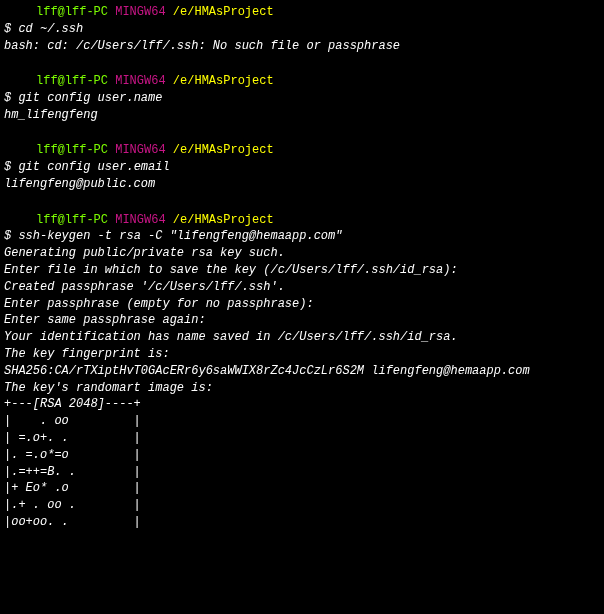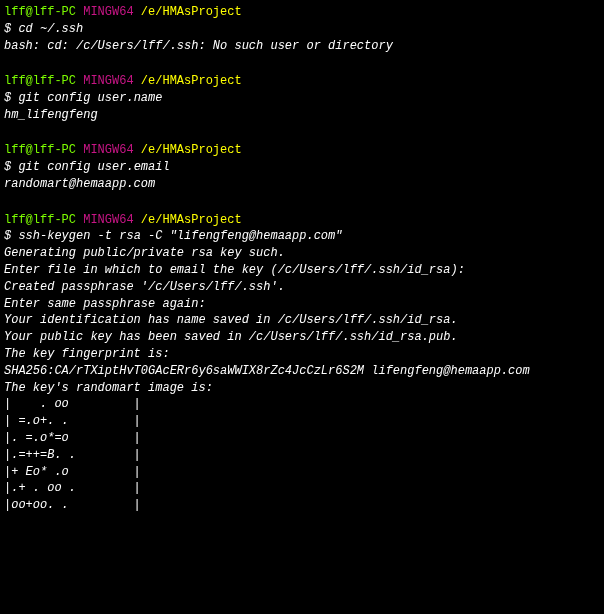--- a/index.html
+++ b/index.html
@@ -20,64 +20,66 @@
     }
     .line {
       white-space: pre;
       font-style: italic;
     }
     .user { color: #7CFC00; }
     .host { color: #C71585; }
     .path { color: #FFFF00; }
     .prompt-line {
       white-space: pre;
+      margin-left: 32px;
     }
     .block { margin-bottom: 2px; }
   </style>
 </head>
 <body>
 
 <div>
 
 <div class="block">
 <div class="prompt-line"><span class="user">lff@lff-PC</span> <span class="host">MINGW64</span> <span class="path">/e/HMAsProject</span></div>
 <div class="line"><span>$</span> <span>cd ~/.ssh</span></div>
-<div class="line">bash: cd: /c/Users/lff/.ssh: No such user or directory</div>
+<div class="line">bash: cd: /c/Users/lff/.ssh: No such file or passphrase</div>
 </div>
 
 <div class="line"> </div>
 
 <div class="block">
 <div class="prompt-line"><span class="user">lff@lff-PC</span> <span class="host">MINGW64</span> <span class="path">/e/HMAsProject</span></div>
 <div class="line"><span>$</span> <span>git config user.name</span></div>
 <div class="line">hm_lifengfeng</div>
 </div>
 
 <div class="line"> </div>
 
 <div class="block">
 <div class="prompt-line"><span class="user">lff@lff-PC</span> <span class="host">MINGW64</span> <span class="path">/e/HMAsProject</span></div>
 <div class="line"><span>$</span> <span>git config user.email</span></div>
-<div class="line">randomart@hemaapp.com</div>
+<div class="line">lifengfeng@public.com</div>
 </div>
 
 <div class="line"> </div>
 
 <div class="block">
 <div class="prompt-line"><span class="user">lff@lff-PC</span> <span class="host">MINGW64</span> <span class="path">/e/HMAsProject</span></div>
 <div class="line"><span>$</span> <span>ssh-keygen -t rsa -C "lifengfeng@hemaapp.com"</span></div>
 <div class="line">Generating public/private rsa key such.</div>
-<div class="line">Enter file in which to email the key (/c/Users/lff/.ssh/id_rsa):</div>
+<div class="line">Enter file in which to save the key (/c/Users/lff/.ssh/id_rsa):</div>
 <div class="line">Created passphrase '/c/Users/lff/.ssh'.</div>
+<div class="line">Enter passphrase (empty for no passphrase):</div>
 <div class="line">Enter same passphrase again:</div>
 <div class="line">Your identification has name saved in /c/Users/lff/.ssh/id_rsa.</div>
-<div class="line">Your public key has been saved in /c/Users/lff/.ssh/id_rsa.pub.</div>
 <div class="line">The key fingerprint is:</div>
 <div class="line">SHA256:CA/rTXiptHvT0GAcERr6y6saWWIX8rZc4JcCzLr6S2M lifengfeng@hemaapp.com</div>
 <div class="line">The key's randomart image is:</div>
+<div class="line">+---[RSA 2048]----+</div>
 <div class="line">|    . oo         |</div>
 <div class="line">| =.o+. .         |</div>
 <div class="line">|. =.o*=o         |</div>
 <div class="line">|.=++=B. .        |</div>
 <div class="line">|+ Eo* .o         |</div>
 <div class="line">|.+ . oo .        |</div>
 <div class="line">|oo+oo. .         |</div>
 </div>
 
 <div class="line"> </div>

